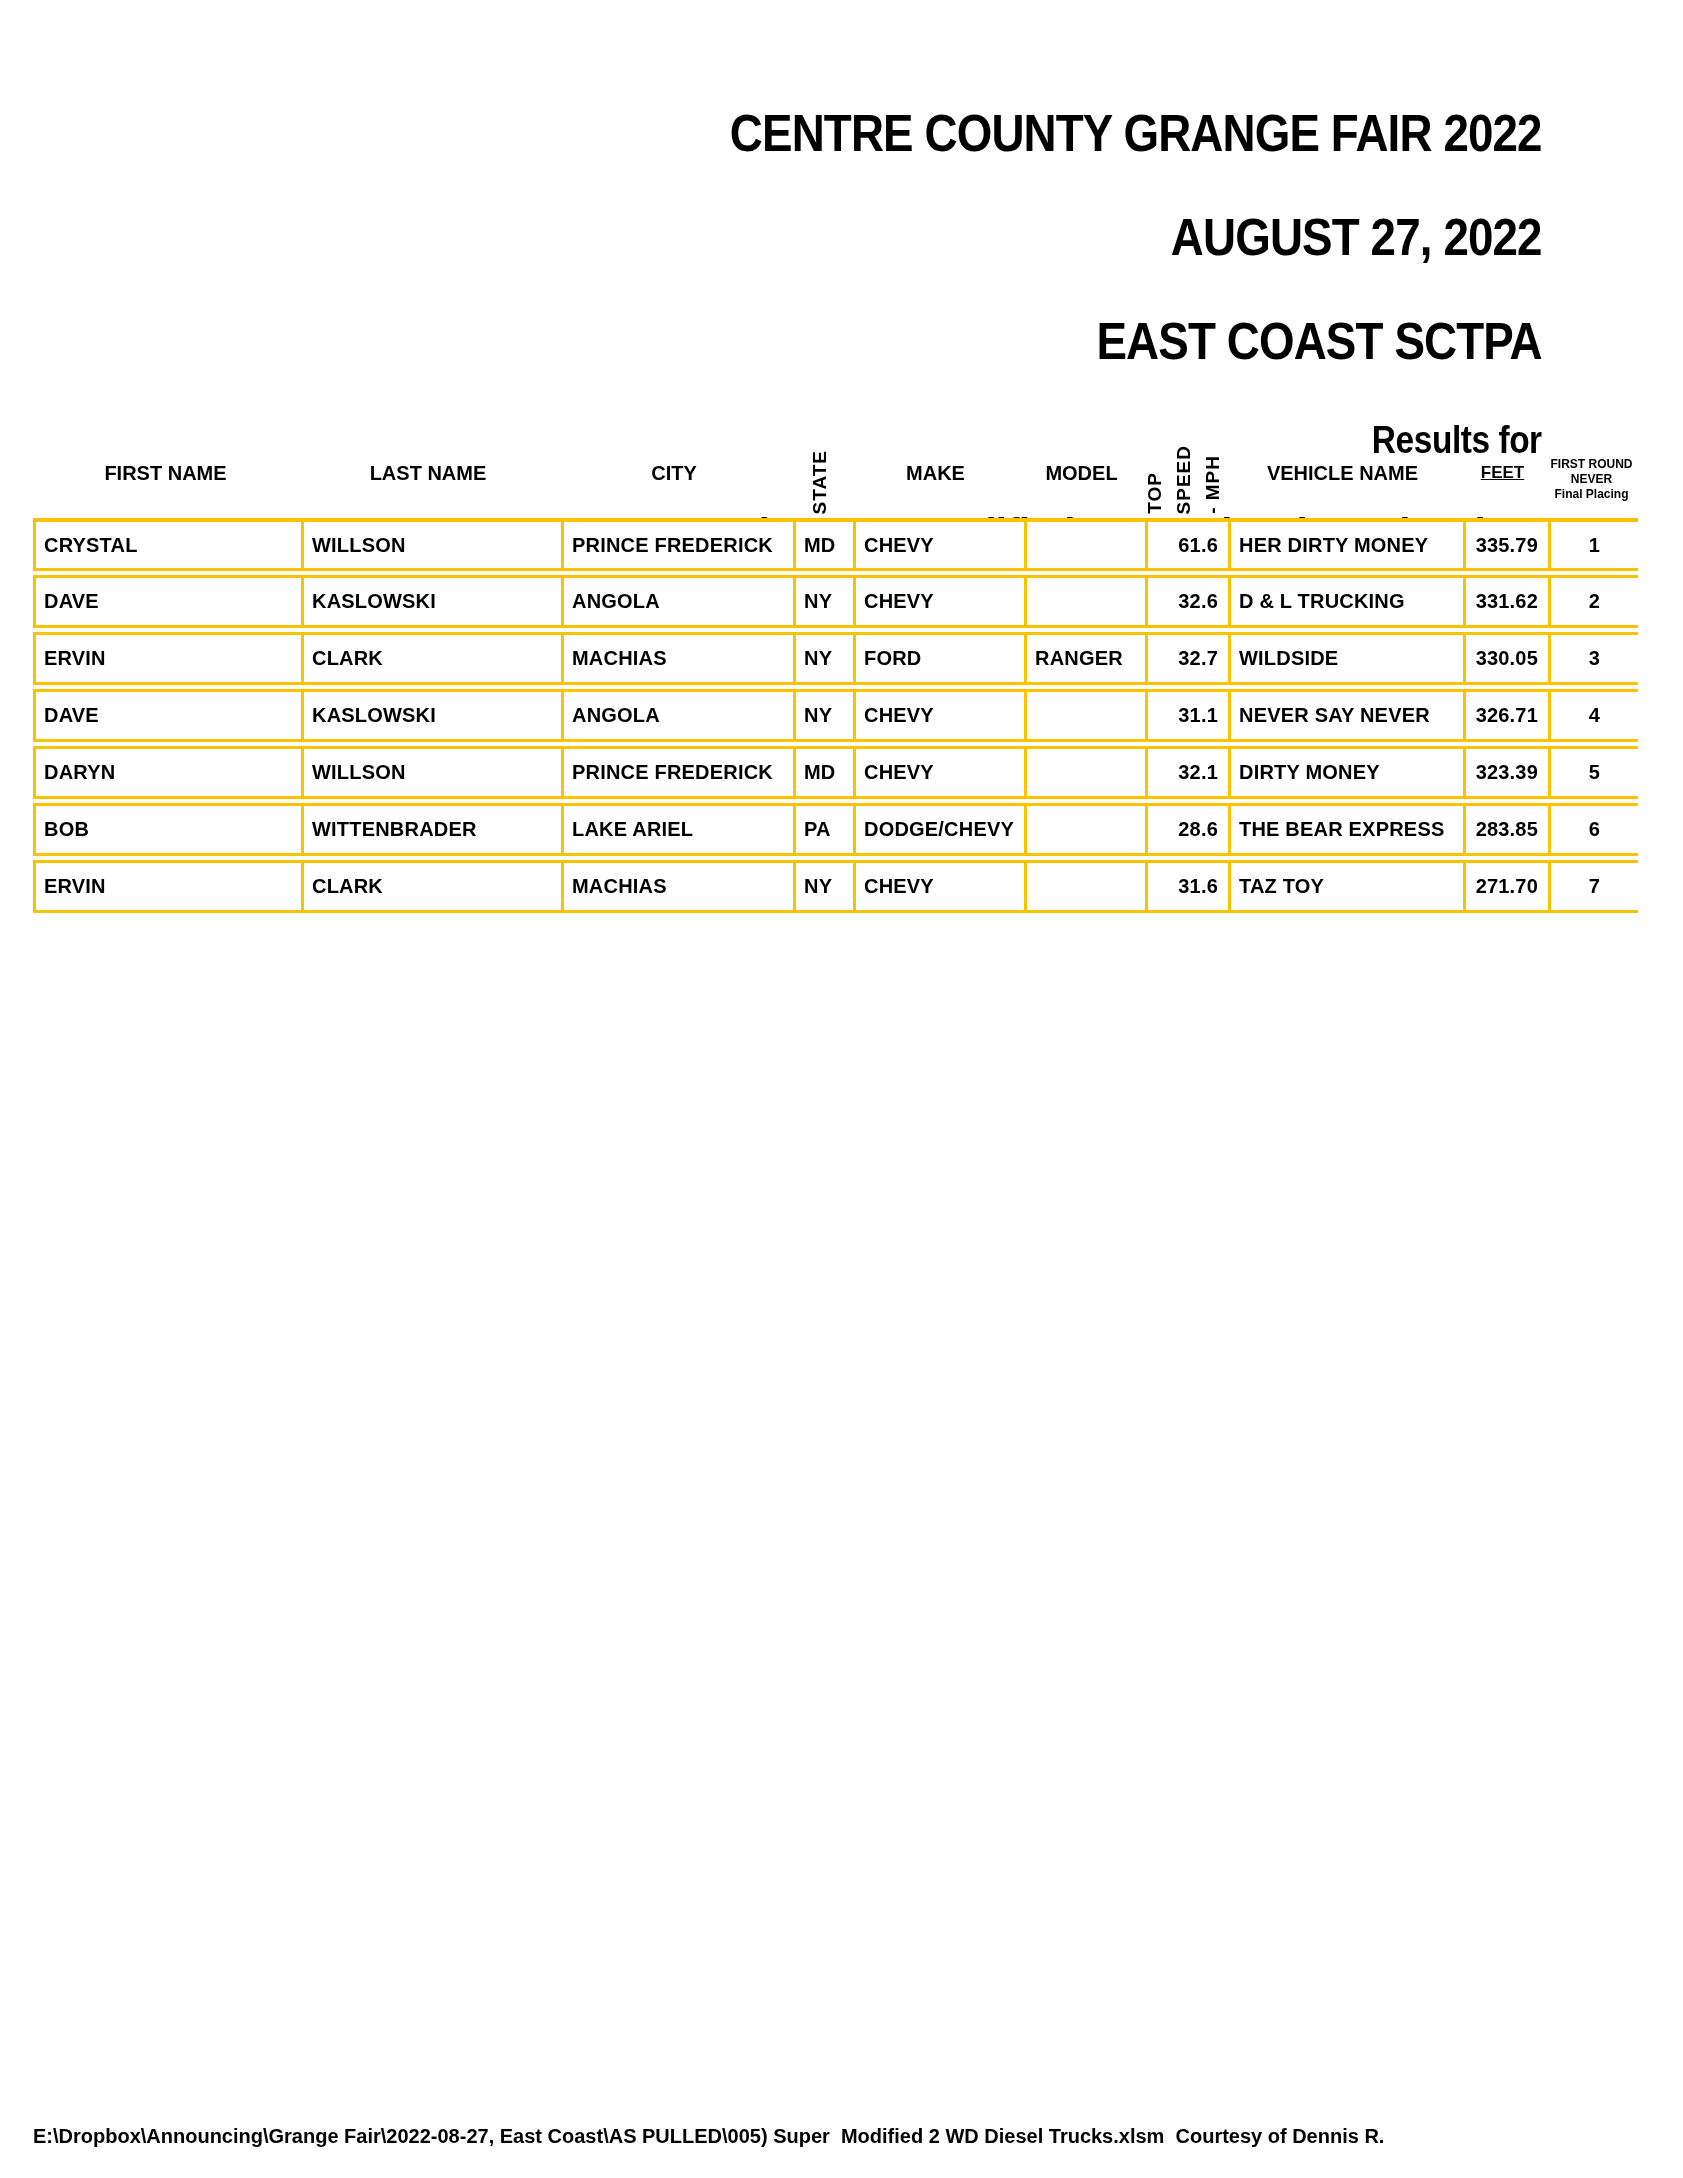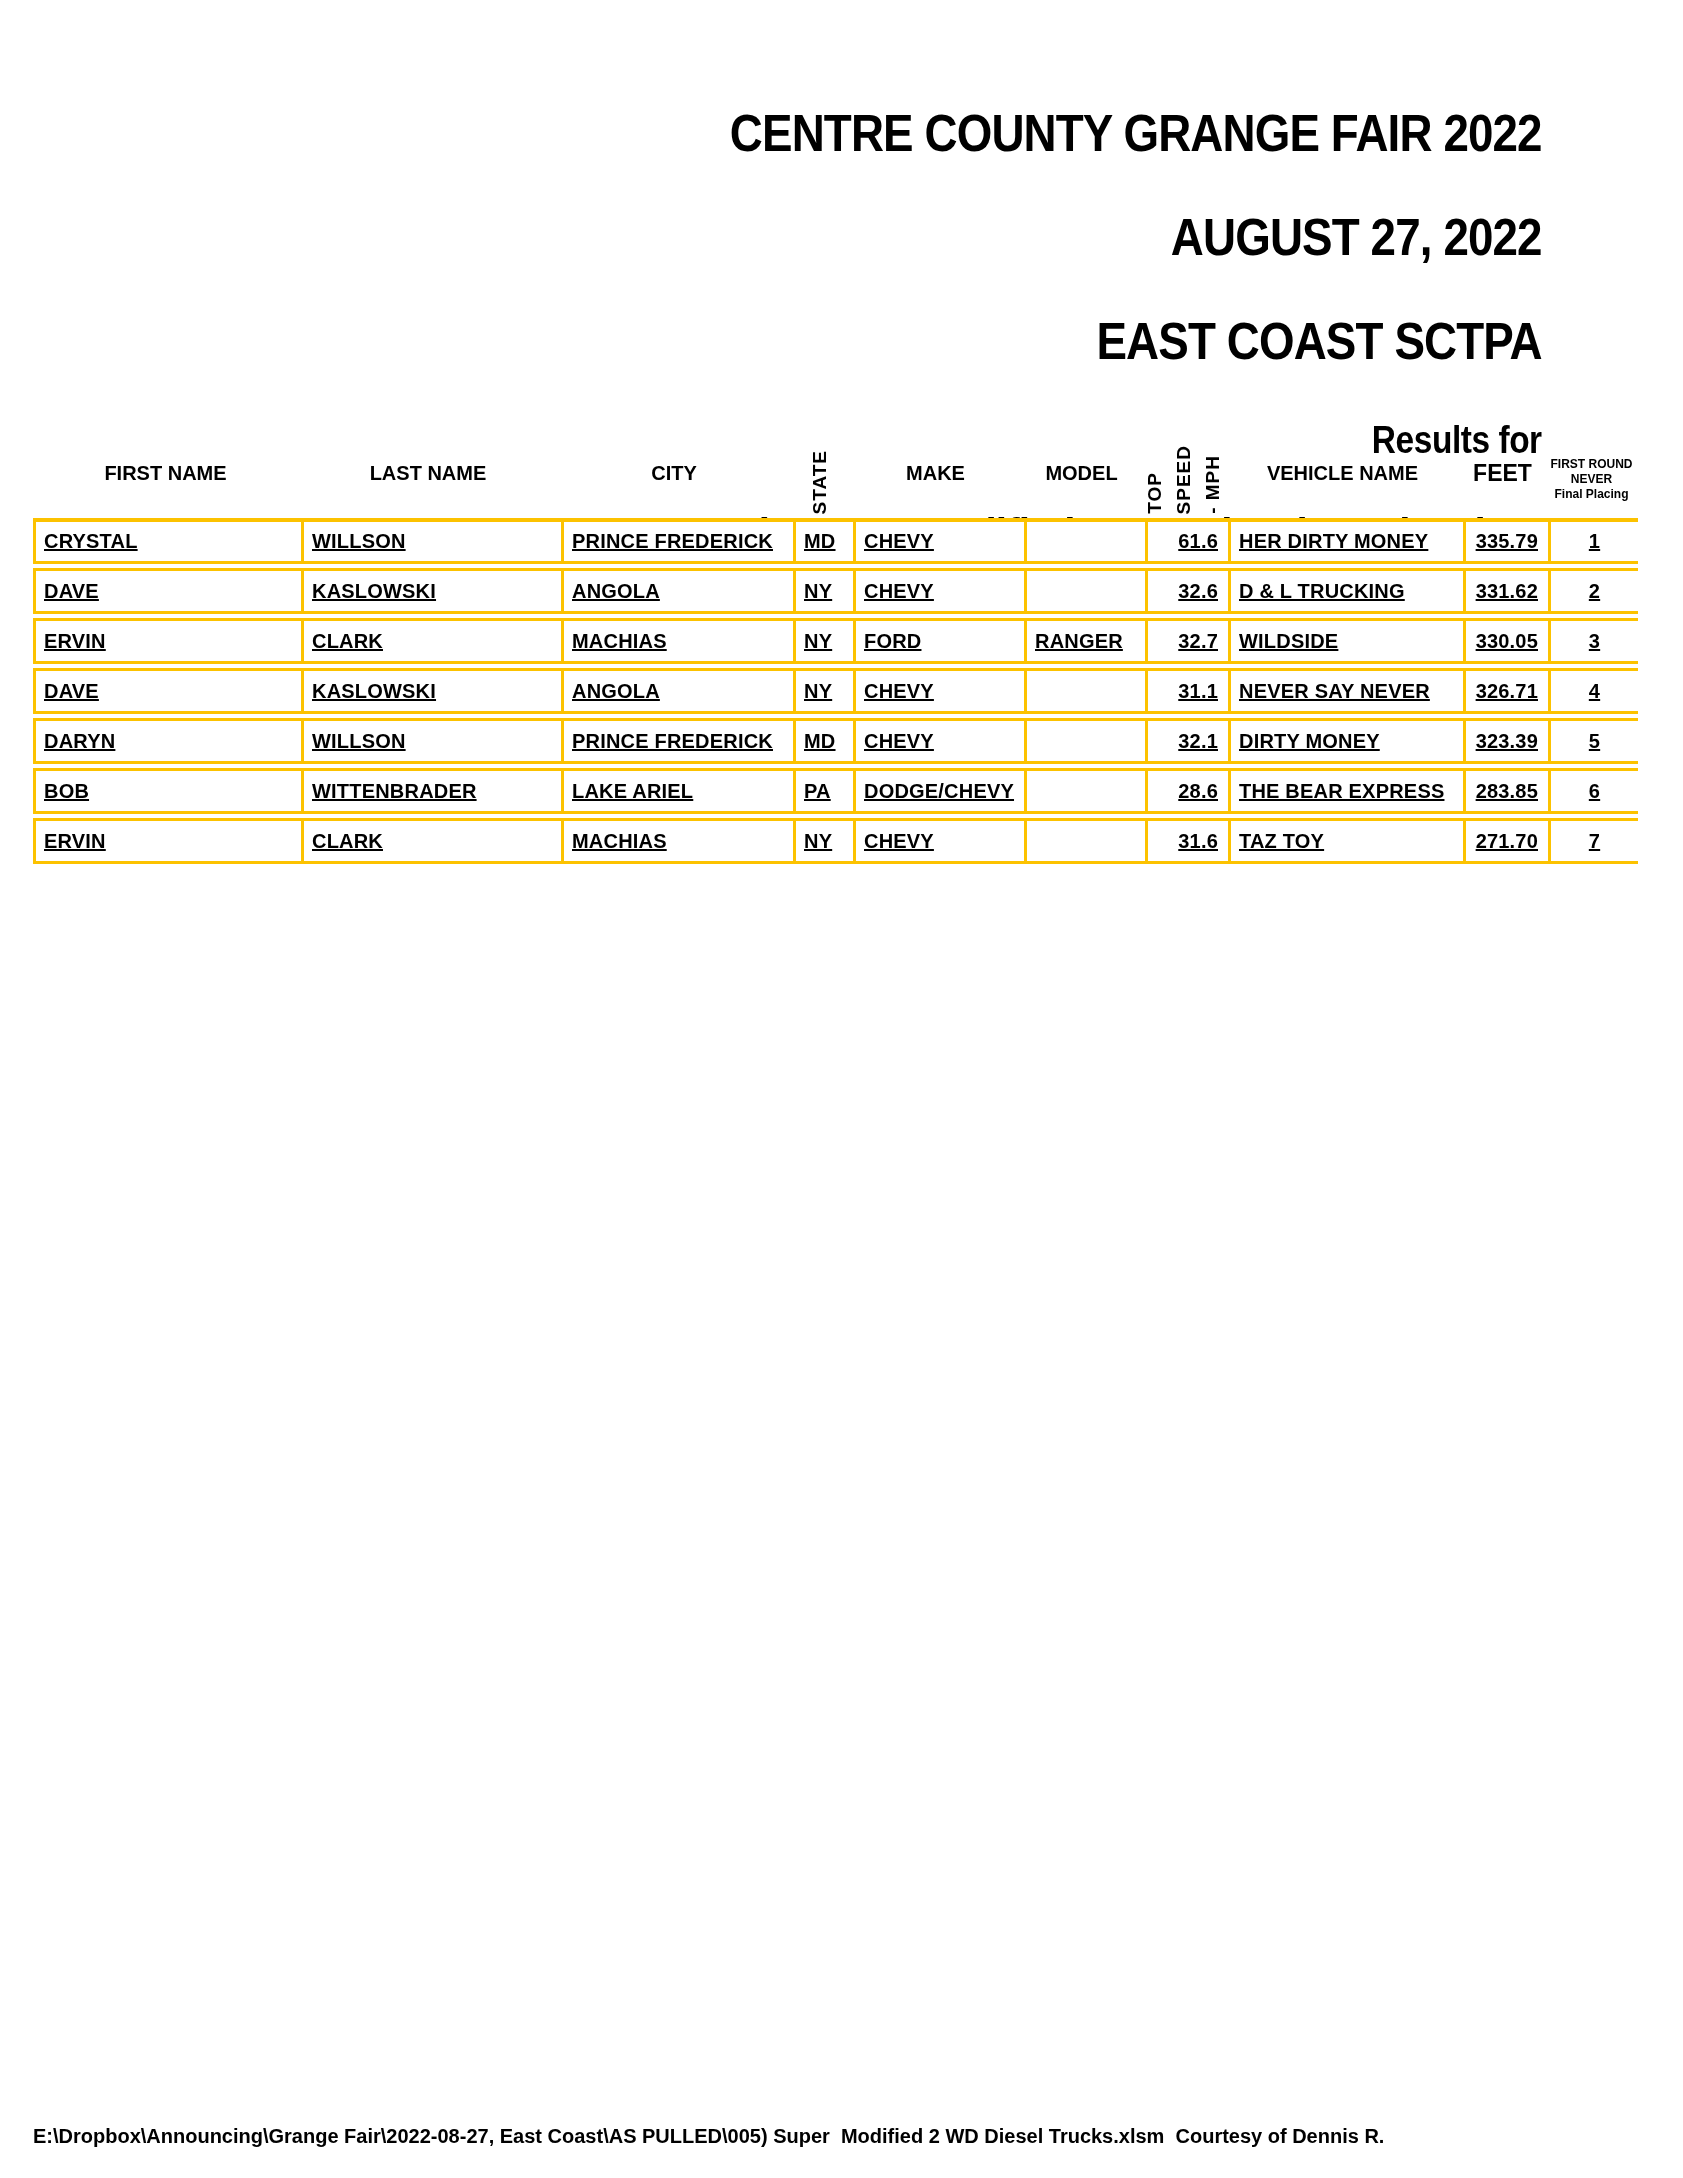--- a/index.html
+++ b/index.html
@@ -34,24 +34,23 @@
     font-size:20px; padding-bottom:34px; text-align:center; line-height:22px;
   }
   .thead .hcell.vert { padding-bottom:4px; }
   .vtext { writing-mode:vertical-rl; transform:rotate(180deg); font-size:19px; letter-spacing:1px; }
   .vgroup { display:flex; flex-direction:row; align-items:flex-end; gap:7px; }
   .hook-block { display:flex; flex-direction:column; justify-content:center; align-items:center; padding-bottom:16px; }
   .hook-block .hk { font-size:12px; line-height:15px; text-align:center; }
   .thead .hcell.hookcell { padding:0; align-items:flex-end; }
 
   .tbody .trow {
-    height:46px; margin-bottom:4px;
+    height:53px; margin-bottom:4px;
     border:3px solid var(--gold); border-right:none;
     background:#fff;
-    text-decoration:underline;
   }
   .tbody .trow:first-child { border-top-width:4px; }
   .trow .cell {
     display:flex; align-items:center; font-size:20px; letter-spacing:0.2px;
     overflow:hidden; white-space:nowrap;
   }
   .trow .cell { border-left:3px solid var(--gold); }
   .trow .cell:first-child { border-left:none; }
   .cell.al { justify-content:flex-start; padding-left:8px; }
   .cell.ar { justify-content:flex-end; padding-right:10px; }
@@ -88,21 +87,21 @@
       <div class="hcell">MAKE</div>
       <div class="hcell">MODEL</div>
       <div class="hcell vert">
         <span class="vgroup">
           <span class="vtext">TOP</span>
           <span class="vtext">SPEED</span>
           <span class="vtext">- MPH</span>
         </span>
       </div>
       <div class="hcell">VEHICLE NAME</div>
-      <div class="hcell" style="font-size:23px;">FEET</div>
+      <div class="hcell" style="font-size:17px;text-decoration:underline;">FEET</div>
       <div class="hcell hookcell">
         <span class="hook-block">
           <span class="hk">FIRST ROUND</span>
           <span class="hk">NEVER</span>
           <span class="hk">Final Placing</span>
         </span>
       </div>
     </div>
 
     <div class="tbody" id="tbody">

